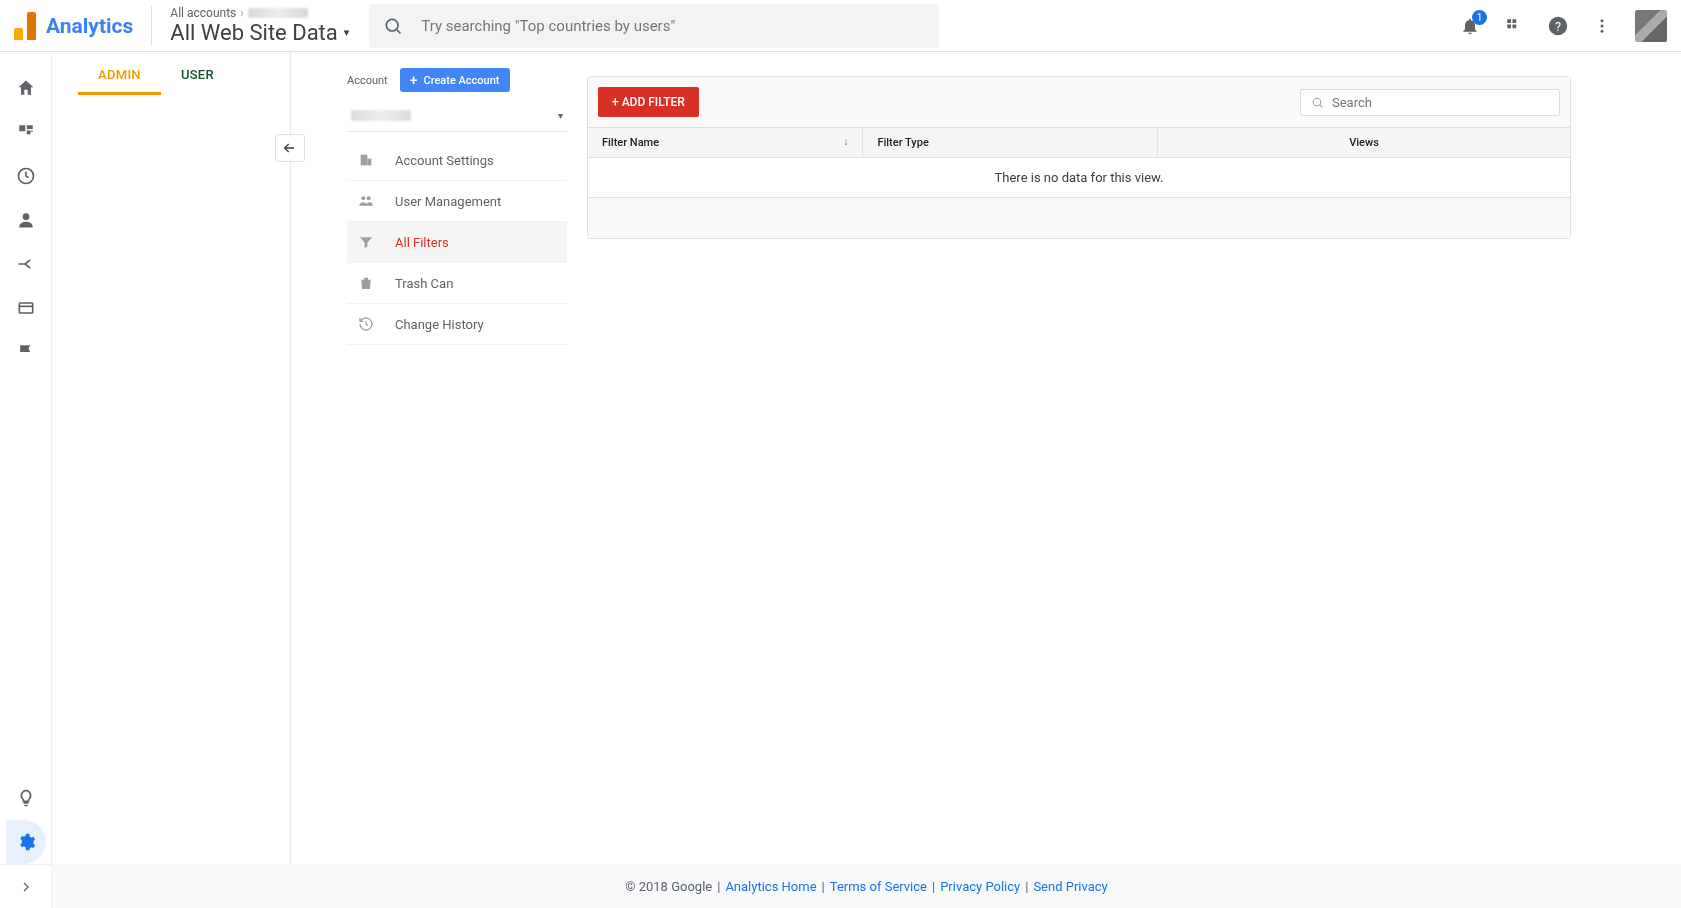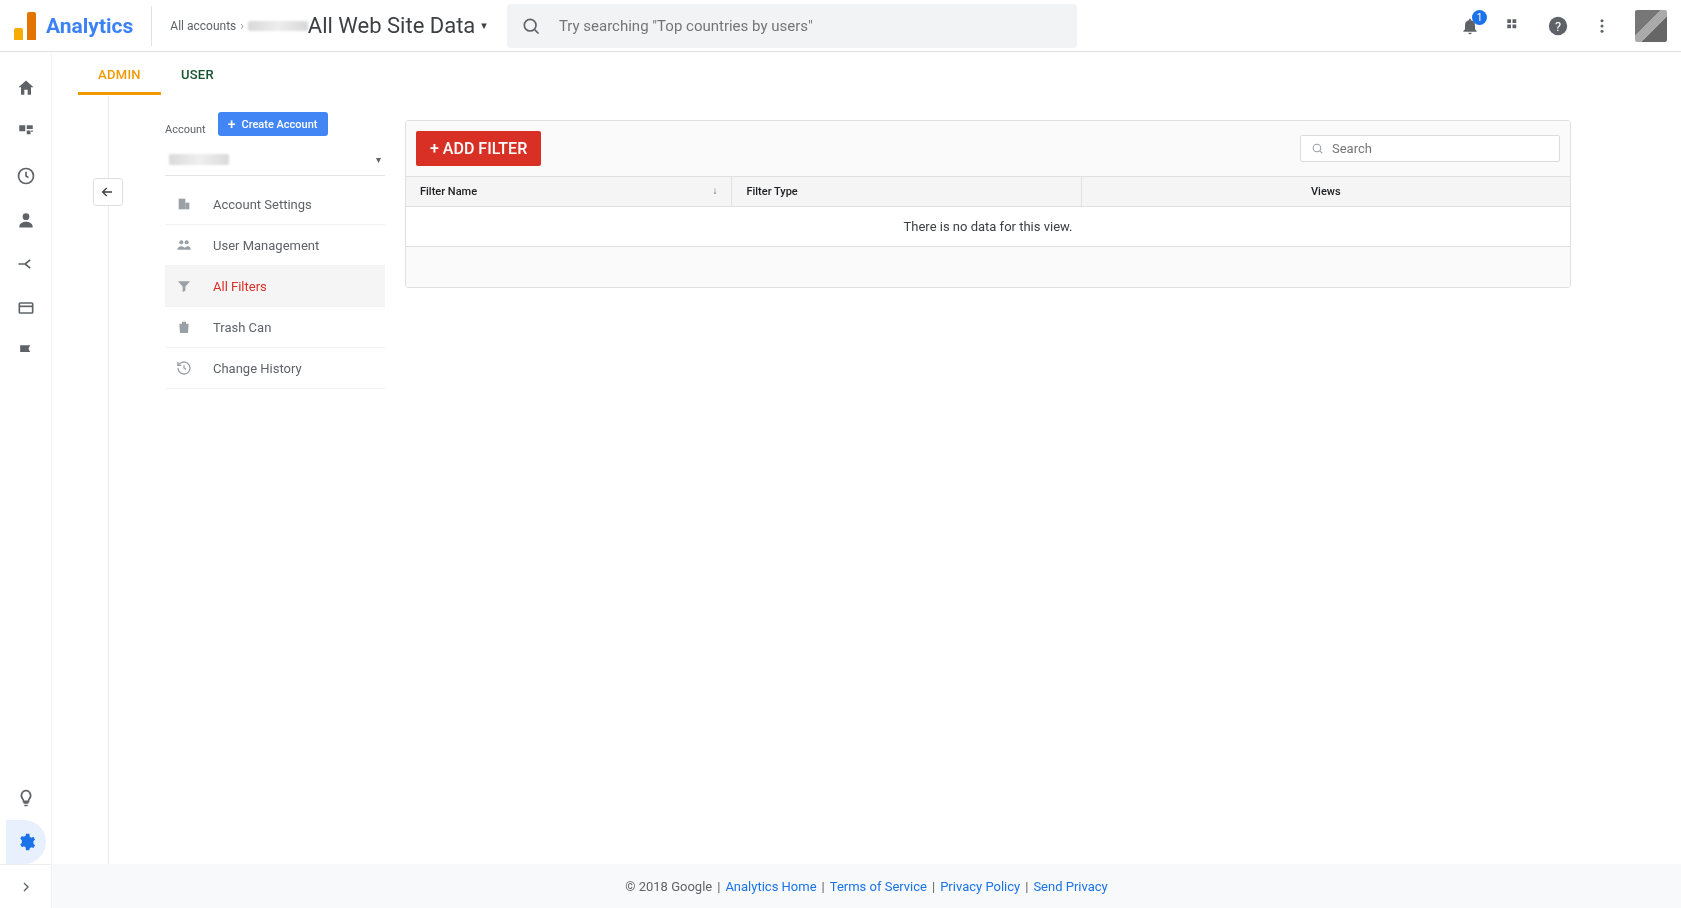--- a/index.html
+++ b/index.html
@@ -5,21 +5,21 @@
   * { box-sizing: border-box; margin: 0; padding: 0; font-family: Roboto, Arial, sans-serif; }
   body { background: #fff; color: #3c4043; font-size: 13px; width: 1681px; height: 908px; overflow: hidden; position: relative; }
 
   
   .header { height: 52px; border-bottom: 1px solid #e0e0e0; display: flex; align-items: center; padding: 0 14px; background: #fff; }
   .logo { display: flex; align-items: center; gap: 10px; padding-right: 18px; border-right: 1px solid #e0e0e0; height: 40px; }
   .logo-mark { width: 22px; height: 28px; position: relative; }
   .logo-bar1 { position: absolute; bottom: 0; left: 0; width: 9px; height: 12px; background: #f9ab00; border-radius: 2px 2px 0 0; }
   .logo-bar2 { position: absolute; bottom: 0; right: 0; width: 9px; height: 28px; background: #e37400; border-radius: 2px 2px 0 0; }
   .logo-text { font-size: 21px; color: #3b82f6; font-weight: 700; }
-  .breadcrumb-block { margin-left: 18px; display: flex; flex-direction: row; justify-content: center; }
+  .breadcrumb-block { margin-left: 18px; display: flex; flex-direction: column; justify-content: center; }
   .breadcrumb-top { font-size: 12px; color: #5f6368; display: flex; align-items: center; gap: 4px; }
   .breadcrumb-top .chev { color: #9aa0a6; }
   .breadcrumb-smudge { display:inline-block; width:60px; height:10px; background: linear-gradient(90deg,#d8d8d8,#ededed,#d8d8d8); filter: blur(1px); border-radius:2px;}
   .breadcrumb-main { font-size: 22px; color: #3c4043; display: flex; align-items: center; gap: 6px; }
   .breadcrumb-main .caret { font-size: 11px; color: #3c4043; }
   .search-box { margin-left: 20px; background: #f1f3f4; height: 44px; width: 570px; border-radius: 4px; display: flex; align-items: center; padding: 0 14px; gap: 18px; }
   .search-box .search-icon { color: #5f6368; }
   .search-box input { border: none; background: transparent; outline: none; font-size: 15px; color: #5f6368; width: 100%; }
   .header-right { margin-left: auto; display: flex; align-items: center; gap: 22px; }
   .bell-wrap { position: relative; }
@@ -28,45 +28,45 @@
   .avatar { width:32px; height:32px; background: linear-gradient(135deg,#777 0 40%,#aaa 40% 60%,#666 60% 100%); filter: blur(0.5px); border-radius:2px;}
 
   
   .rail { position: absolute; left:0; top:52px; bottom:0; width:52px; background:#fff; border-right:1px solid #f1f1f1; display:flex; flex-direction:column; align-items:center; padding-top:14px; }
   .rail-item { width:40px; height:44px; display:flex; align-items:center; justify-content:center; color:#5f6368; cursor:pointer; border-radius:0 50px 50px 0; margin-left:0;}
   .rail-spacer { flex:1; }
   .rail-item.active { color:#1a73e8; background:#e8f0fe; }
   .rail-expand { height:44px; display:flex; align-items:center; justify-content:center; color:#5f6368; cursor:pointer; border-top:1px solid #eee; width:100%;}
 
   
-  .content { position:absolute; left:52px; top:52px; right:0; bottom:0; display:flex; flex-direction:column; }
+  .content { position:absolute; left:52px; top:52px; right:0; bottom:0; display:flex; }
   .tabs { height:44px; display:flex; align-items:flex-end; padding-left:26px; border-bottom:1px solid #fff; }
   .tab { padding: 12px 20px 10px; font-size:13px; color:#14532d; font-weight:500; cursor:pointer; border-bottom:3px solid transparent; letter-spacing:0.3px;}
   .tab.active { color:#f29900; border-bottom-color:#f29900; }
 
   .two-col { display:flex; flex:1; padding-left: 56px; position:relative; border-left:1px solid #eaeaea; margin-left:56px;}
   .back-stub { position:absolute; left:-16px; top:82px; width:30px; height:28px; background:#fff; border:1px solid #e0e0e0; border-radius:3px; display:flex; align-items:center; justify-content:center; color:#3c4043; cursor:pointer;}
   .admin-col { width:220px; padding-top:16px;}
-  .col-head { display:flex; align-items:flex-end; gap:12px; margin-bottom:12px;}
+  .col-head { display:flex; align-items:center; gap:12px; margin-bottom:12px;}
   .col-head-label { font-size:11px; color:#5f6368; }
   .create-btn { background:#4285f4; color:#fff; font-size:11px; padding:5px 10px; border:none; border-radius:3px; display:flex; align-items:center; gap:6px; cursor:pointer; font-weight:500;}
   .create-btn .plus { font-size:14px; line-height:14px; }
   .acct-sel { display:flex; align-items:center; justify-content:space-between; padding:6px 4px 10px; border-bottom:1px solid #e5e5e5; color:#9aa0a6; cursor:pointer;}
   .acct-sel .smudge { width:60px; height:11px; background:linear-gradient(90deg,#dadada,#efefef,#dadada); filter:blur(1px); border-radius:2px;}
   .acct-sel .caret { font-size:10px; color:#5f6368;}
   .admin-menu { margin-top:8px; }
   .admin-menu-item { display:flex; align-items:center; gap:20px; padding:12px 10px; font-size:13px; color:#5f6368; border-bottom:1px solid #f2f2f2; cursor:pointer;}
   .admin-menu-item .micon { width:18px; color:#9aa0a6; display:flex; justify-content:center;}
   .admin-menu-item.active { background:#f5f5f5; color:#d93025; }
   .admin-menu-item.active .micon { color:#9aa0a6; }
 
   .main-panel { flex:1; padding: 24px 110px 0 20px;}
   .panel-box { border:1px solid #e0e0e0; border-radius:3px; background:#fff;}
   .panel-toolbar { display:flex; align-items:center; padding:10px 10px; background:#fafafa; border-bottom:1px solid #e0e0e0;}
-  .add-filter-btn { background:#d93025; color:#fff; border:none; padding:8px 14px; font-size:16px; font-weight:500; border-radius:2px; cursor:pointer;}
+  .add-filter-btn { background:#d93025; color:#fff; border:none; padding:8px 14px; font-size:12px; font-weight:500; border-radius:2px; cursor:pointer;}
   .search-field { margin-left:auto; border:1px solid #dadce0; background:#fff; display:flex; align-items:center; gap:8px; padding:5px 10px; width:260px; border-radius:2px;}
   .search-field input { border:none; outline:none; font-size:13px; width:100%; color:#5f6368;}
   .search-field .sicon { color:#9aa0a6; font-size:13px;}
   table.data { width:100%; border-collapse:collapse; }
   table.data thead th { text-align:left; font-size:11px; font-weight:500; color:#202124; padding:8px 14px; background:#f5f5f5; border-bottom:1px solid #e0e0e0; border-right:1px solid #e0e0e0;}
   table.data thead th:last-child { border-right:none; text-align:center;}
   .sort-arrow { float:right; font-size:10px; color:#5f6368;}
   .empty-row td { text-align:center; padding:12px; font-size:13px; color:#3c4043; border-bottom:1px solid #e0e0e0;}
   .blank-row td { height:40px; background:#fafafa;}
 

